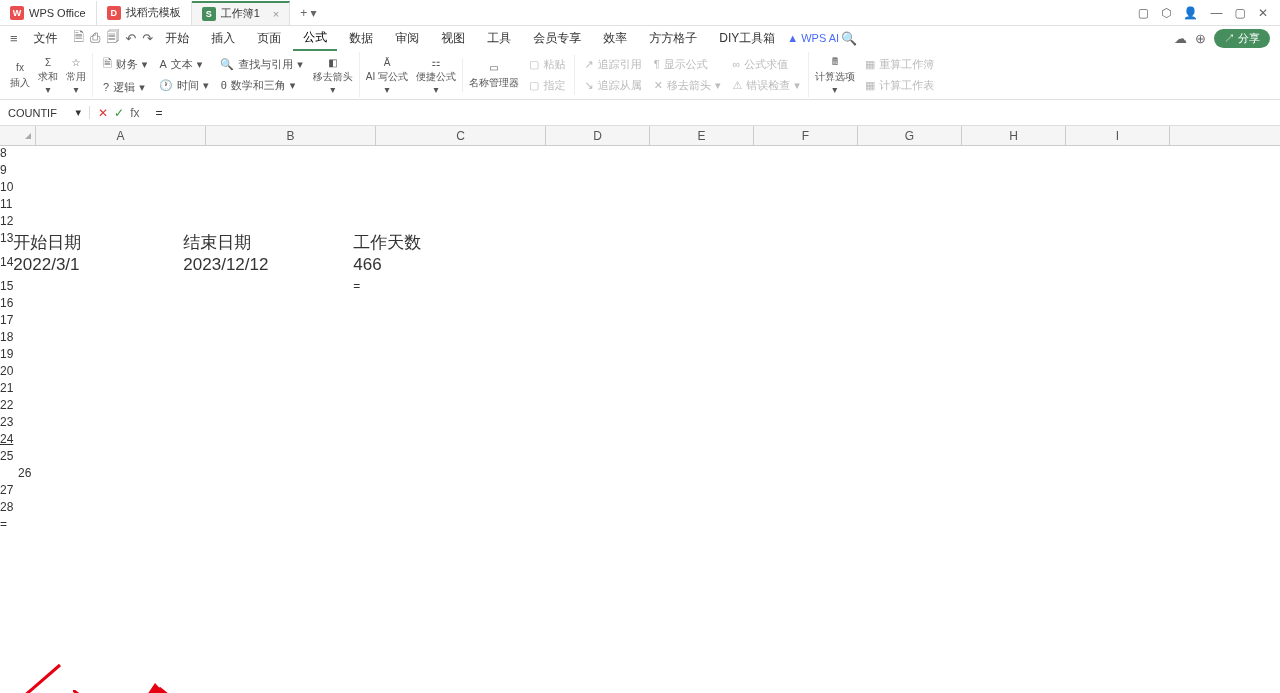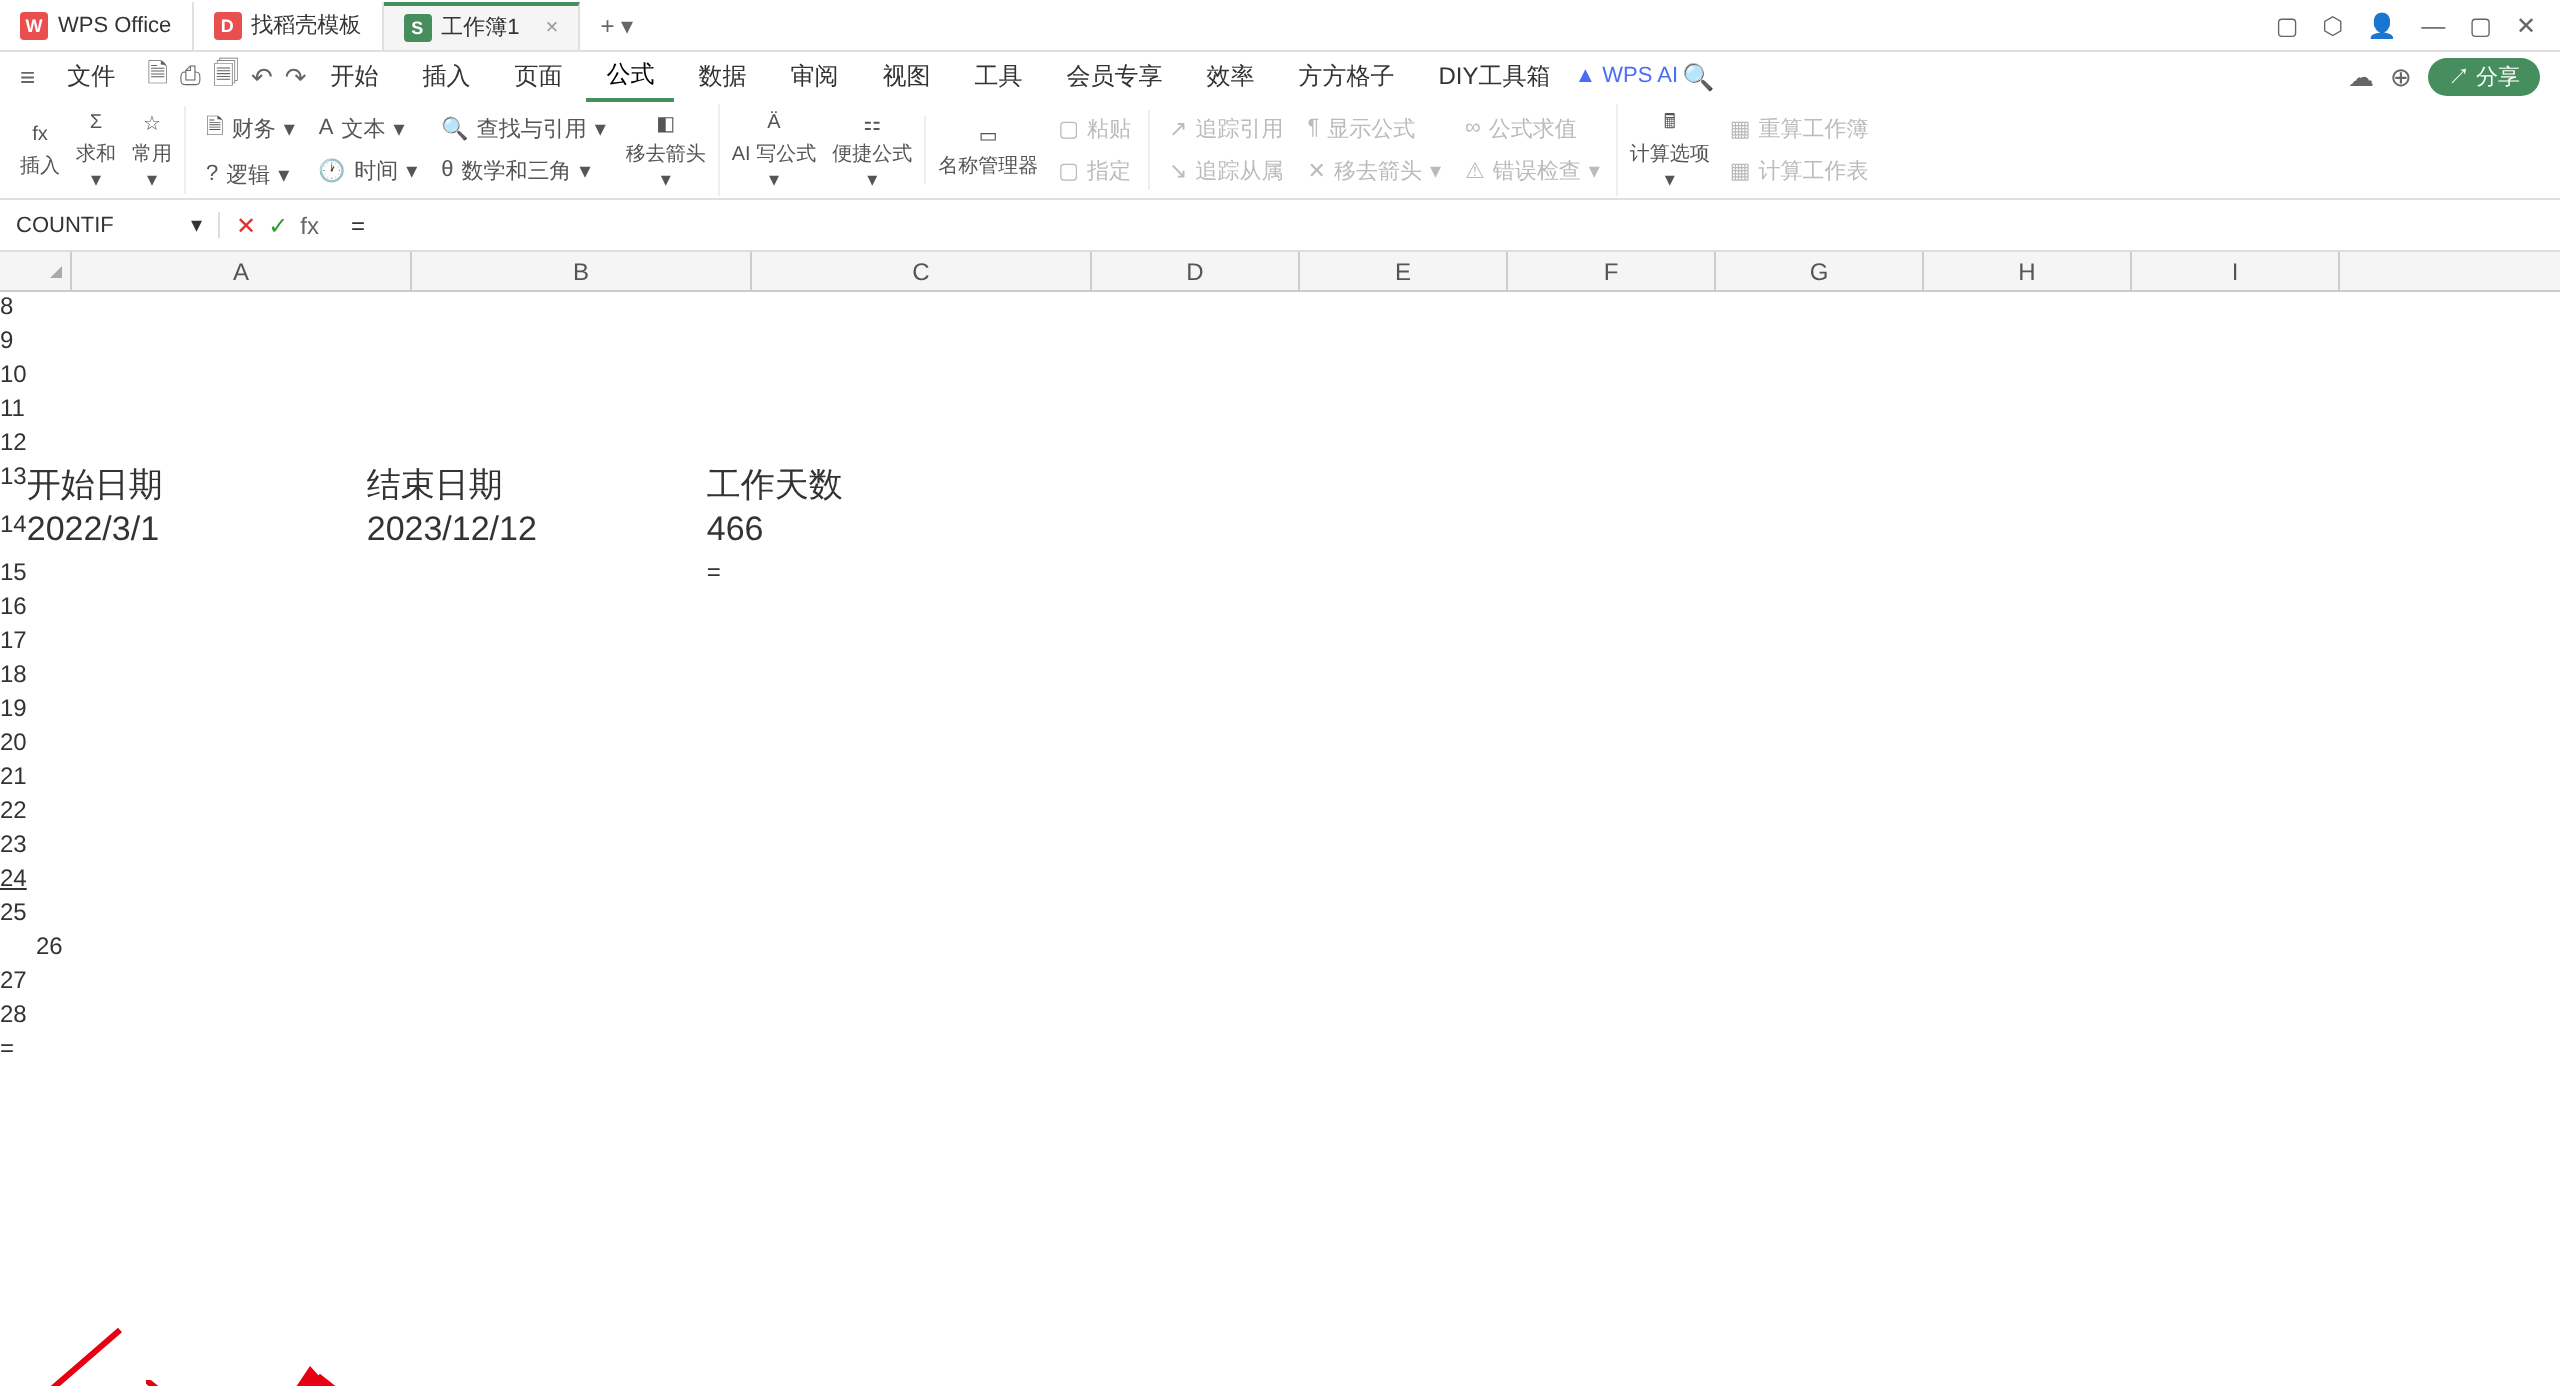--- a/index.html
+++ b/index.html
@@ -30,21 +30,21 @@
 
 .ribbon { height: 50px; border-bottom: 1px solid #e0e0e0; display: flex; align-items: center; padding: 0 8px; gap: 4px; }
 .ribbon-btn { display: flex; flex-direction: column; align-items: center; font-size: 10px; color: #555; padding: 2px; }
 .ribbon-btn-h { display: flex; align-items: center; font-size: 11px; color: #555; padding: 2px 4px; gap: 4px; }
 .ribbon-btn-h.disabled { color: #bbb; }
 .ribbon-icon { width: 16px; height: 16px; display: inline-flex; align-items: center; justify-content: center; }
 .ribbon-stack { display: flex; flex-direction: column; gap: 2px; }
 
 
 .formulabar { height: 26px; border-bottom: 1px solid #ddd; display: flex; align-items: center; }
-.namebox { width: 110px; border-right: 1px solid #ddd; padding: 0 8px; font-size: 11px; display: flex; align-items: center; justify-content: space-between; }
+.namebox { width: 90px; border-right: 1px solid #ddd; padding: 0 8px; font-size: 11px; display: flex; align-items: center; justify-content: space-between; }
 .formula-btns { display: flex; gap: 6px; padding: 0 8px; color: #666; }
 .formula-input { flex: 1; padding: 0 8px; font-size: 12px; }
 
 
 .sheet-area { position: relative; height: 534px; overflow: hidden; }
 .col-headers { display: flex; height: 20px; background: #f5f5f5; border-bottom: 1px solid #ccc; }
 .corner { width: 36px; border-right: 1px solid #ccc; background: #f5f5f5; display: flex; align-items: center; justify-content: flex-end; padding-right: 4px; }
 .corner::before { content: ""; border-left: 6px solid transparent; border-bottom: 6px solid #aaa; }
 .col-h { border-right: 1px solid #ccc; text-align: center; line-height: 20px; font-size: 12px; color: #555; }
 .col-a { width: 170px; } .col-b { width: 170px; } .col-c { width: 170px; }

